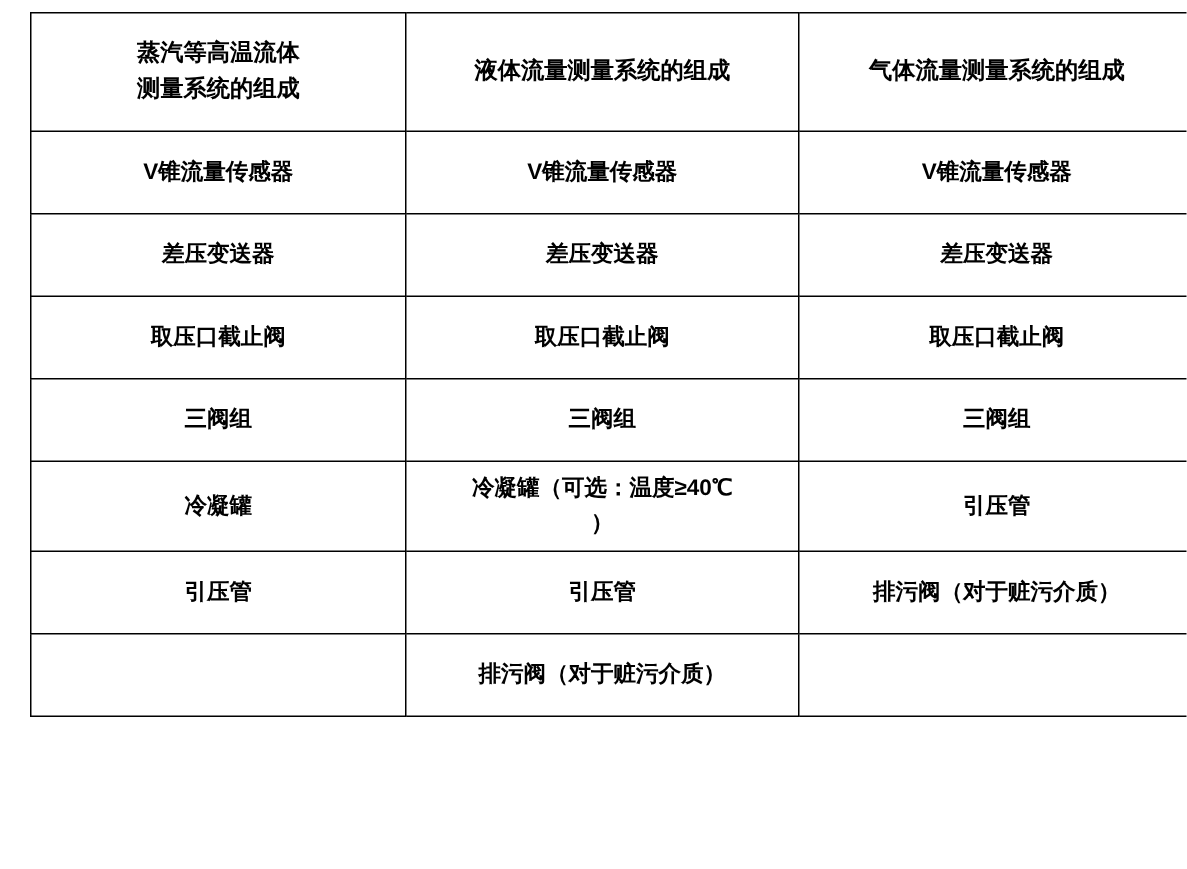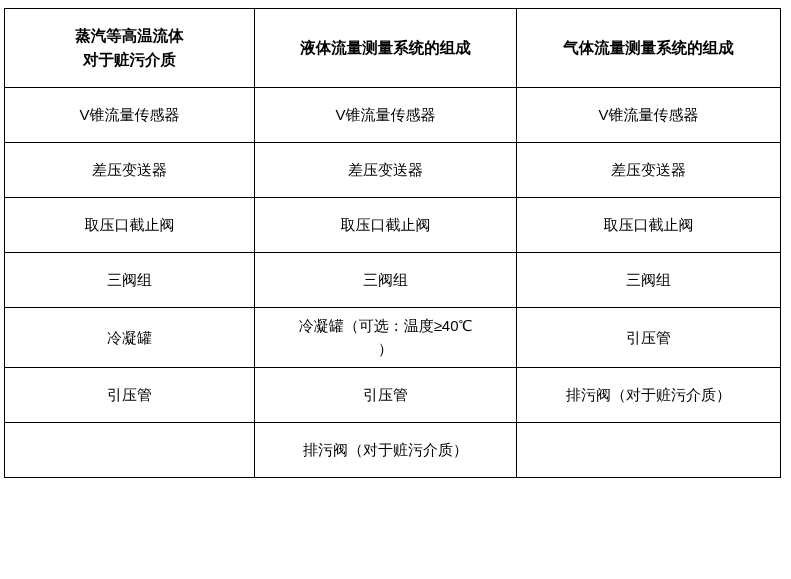--- a/index.html
+++ b/index.html
@@ -11,41 +11,41 @@
     width: 791px;
     height: 579px;
     font-family: "Liberation Sans", sans-serif;
     color: #000000;
   }
   .page {
     position: relative;
     width: 791px;
     height: 473px;
     box-sizing: border-box;
-    padding: 8px 7px 8px 4px;
+    padding: 8px 7px 8px 20px;
   }
   table.comparison-table {
     border-collapse: collapse;
     table-layout: fixed;
     width: 776px;
     margin: 0;
   }
   table.comparison-table col.c1 { width: 250px; }
   table.comparison-table col.c2 { width: 262px; }
   table.comparison-table col.c3 { width: 264px; }
 
   table.comparison-table td,
   table.comparison-table th {
     border: 1px solid #000000;
     text-align: center;
     vertical-align: middle;
     font-size: 15px;
     line-height: 1.55;
     padding: 6px 10px;
-    font-weight: normal;
+    font-weight: bold;
   }
   table.comparison-table thead th {
     font-weight: bold;
     font-size: 15.5px;
     height: 70px;
     padding: 4px 12px;
   }
   table.comparison-table tbody td {
     height: 42px;
   }
@@ -67,21 +67,21 @@
     <colgroup>
       <col class="c1">
       <col class="c2">
       <col class="c3">
     </colgroup>
     <thead>
       <tr>
         <th>
           <span class="cell-lines">
             <span class="cell-line">蒸汽等高温流体</span>
-            <span class="cell-line">对于赃污介质</span>
+            <span class="cell-line">测量系统的组成</span>
           </span>
         </th>
         <th>
           <span class="cell-lines">
             <span class="cell-line">液体流量测量系统的组成</span>
           </span>
         </th>
         <th>
           <span class="cell-lines">
             <span class="cell-line">气体流量测量系统的组成</span>

